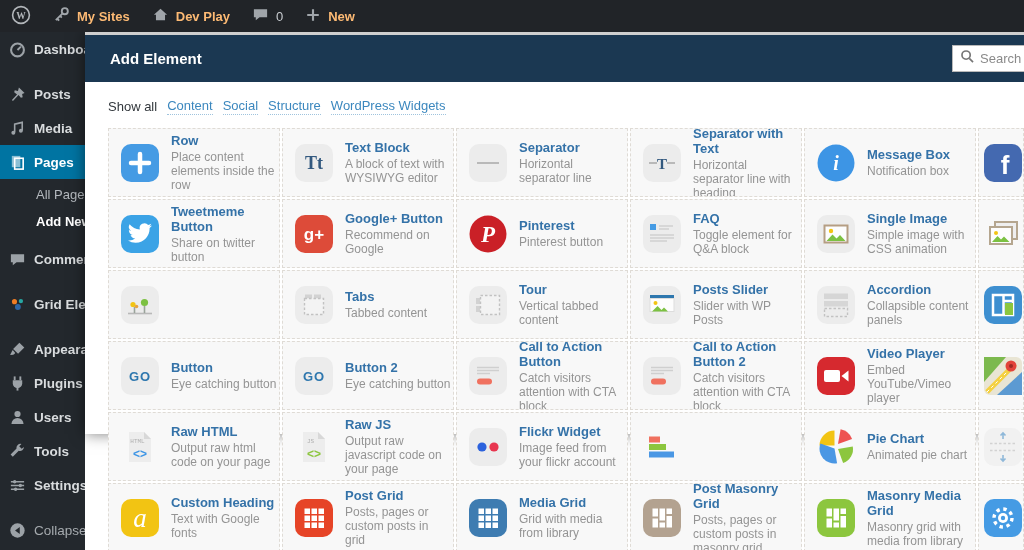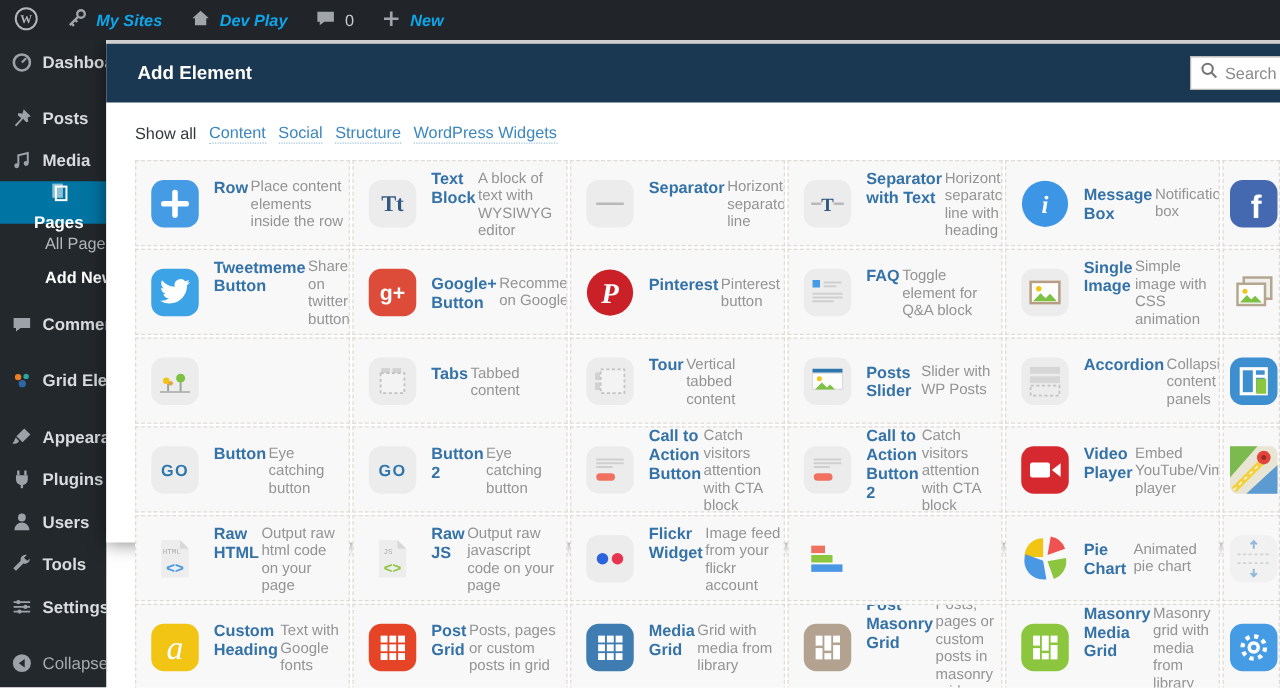--- a/index.html
+++ b/index.html
@@ -3,30 +3,30 @@
 <meta charset="utf-8">
 <style>
   * { margin:0; padding:0; box-sizing:border-box; }
   html,body { width:1024px; height:550px; overflow:hidden; }
   body { position:relative; background:#fff; font-family:"Liberation Sans",sans-serif; }
 
   
   .admin-bar { position:absolute; top:0; left:0; width:1024px; height:32px;
     background:#212428; display:flex; align-items:center; z-index:40; color:#c8ccd0; font-size:13px; }
   .ab-item { display:flex; align-items:center; gap:7px; height:32px; padding:0 11px; cursor:pointer; }
-  .ab-label { color:#0ea5e9; font-weight:bold;font-style:italic; }
+  .ab-label { color:#fdba74; font-weight:bold; }
   .ab-count { color:#c8ccd0; }
 
   
   .side-menu { position:absolute; top:32px; left:0; width:85px; height:518px;
     background:#23282d; z-index:10; color:#d9dcde; overflow:hidden; }
   .menu-item { display:flex; align-items:center; gap:8px; height:34px; padding-left:9px;
     font-size:13.5px; font-weight:bold; white-space:nowrap; cursor:pointer; color:#d9dcde; }
   .menu-item svg { flex:0 0 auto; color:#9ca2a7; }
-  .menu-item.active { background:#0074a2; color:#fff;flex-direction:column; }
+  .menu-item.active { background:#0074a2; color:#fff; }
   .menu-item.active svg { color:#fff; }
   .submenu { padding:2px 0 7px 0; }
   .submenu-item { padding:6px 0 6px 36px; font-size:13px; color:#b4b9be; white-space:nowrap; cursor:pointer; }
   .submenu-item.current { color:#fff; font-weight:bold; }
   .menu-sep { height:11px; }
   .collapse-item { font-weight:normal; color:#a5aaae; }
 
   
   .modal { position:absolute; top:32px; left:85px; width:939px; height:402px; z-index:20;
     background:#fff; box-shadow:0 0 14px rgba(0,0,0,.5); }
@@ -43,21 +43,21 @@
   .filters { display:flex; align-items:center; gap:10px; padding:16px 0 13px 23px; font-size:13px; }
   .filter { color:#3b87be; text-decoration:none; border-bottom:1px dotted #9fc3dd; padding-bottom:1px; cursor:pointer; }
   .filter.active { color:#32373c; border-bottom:none; cursor:default; }
 
   
   .grid { display:grid; grid-template-columns:repeat(5,172px) 46px; grid-auto-rows:69px; gap:2px; margin-left:23px; }
   .cell { background:#f8f8f8; border:1px dashed #dfdbd5; display:flex; align-items:center;
     padding-left:11px; gap:11px; overflow:hidden; cursor:pointer; }
   .cell-icon { width:40px; height:40px; flex:0 0 40px; }
   .cell-icon svg { display:block; }
-  .cell-text { display:flex; flex-direction:row; gap:2px; width:106px; }
+  .cell-text { display:flex; flex-direction:column; gap:2px; width:106px; }
   .cell-title { color:#3472a8; font-weight:bold; font-size:13px; line-height:15px; }
   .cell-desc { color:#949494; font-size:12px; line-height:14px; }
   .cell.cut { padding-left:4px; }
 </style>
 </head>
 <body>
 
 <div class="admin-bar">
   <div class="ab-item">
     <span>

